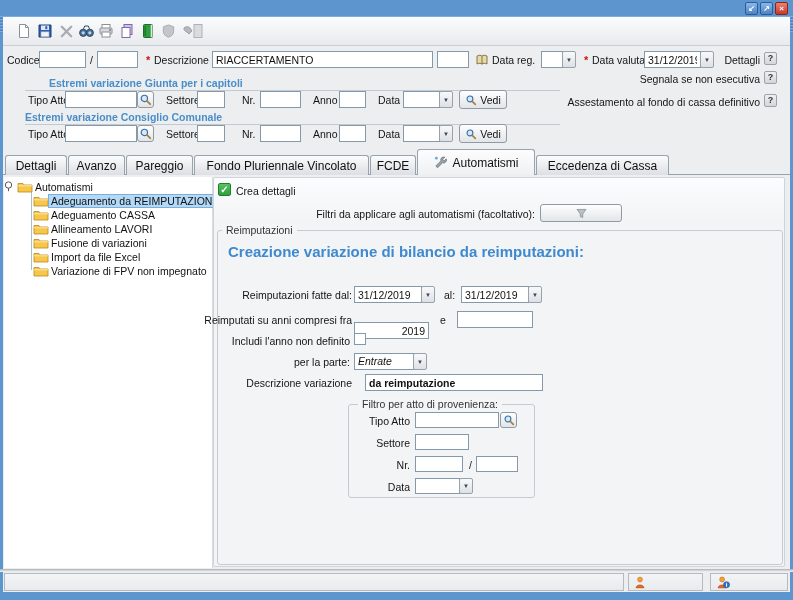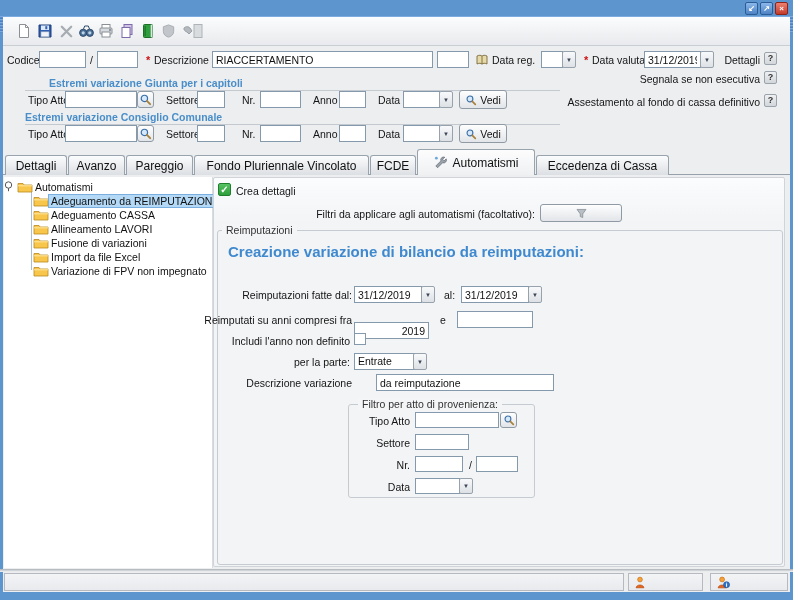--- a/index.html
+++ b/index.html
@@ -325,25 +325,25 @@
 
   <span class="rlbl" style="right:441px;top:314px;">Reimputati su anni compresi fra</span>
   <input class="inp num" style="left: 354px; top: 311px; width: 75px; margin-top: 11px;" value="2019">
   <span class="lbl" style="left:440px;top:314px;">e</span>
   <input class="inp" style="left: 457px; top: 311px; width: 76px;" value="">
 
   <span class="rlbl" style="right:443px;top:335px;">Includi l'anno non definito</span>
   <div class="cb" style="left:354px;top:333px;"></div>
 
   <span class="rlbl" style="right:443px;top:356px;">per la parte:</span>
-  <div class="selectbox" style="left:354px;top:353px;width:68px;">Entrate</div>
+  <div class="selectbox" style="left:354px;top:353px;width:68px;font-style:italic;">Entrate</div>
   <div class="dd" style="left:413px;top:353px;"></div>
 
   <span class="rlbl" style="right:441px;top:377px;">Descrizione variazione</span>
-  <input class="inp" style="left: 376px; top: 374px; width: 178px;" value="da reimputazione">
+  <input class="inp" style="left: 365px; top: 374px; width: 178px; font-weight: bold;" value="da reimputazione">
 
   <div class="fieldset" style="left:348px;top:404px;width:185px;height:92px;"></div>
   <span class="legend" style="left:358px;top:398px;">Filtro per atto di provenienza:</span>
   <span class="rlbl" style="right:383px;top:415px;">Tipo Atto</span>
   <input class="inp" style="left: 415px; top: 412px; width: 84px; height: 16px;">
   <div class="btn" style="left:500px;top:412px;width:17px;height:16px;">
     <svg width="12" height="12" viewBox="0 0 14 14">
         <circle cx="5.8" cy="5.8" r="3.4" fill="#d6e9fb" stroke="#3a6ea5" stroke-width="1.3"></circle>
         <path d="M8.5 8.5L12 12" stroke="#a8823c" stroke-width="2" stroke-linecap="round"></path>
       </svg>

